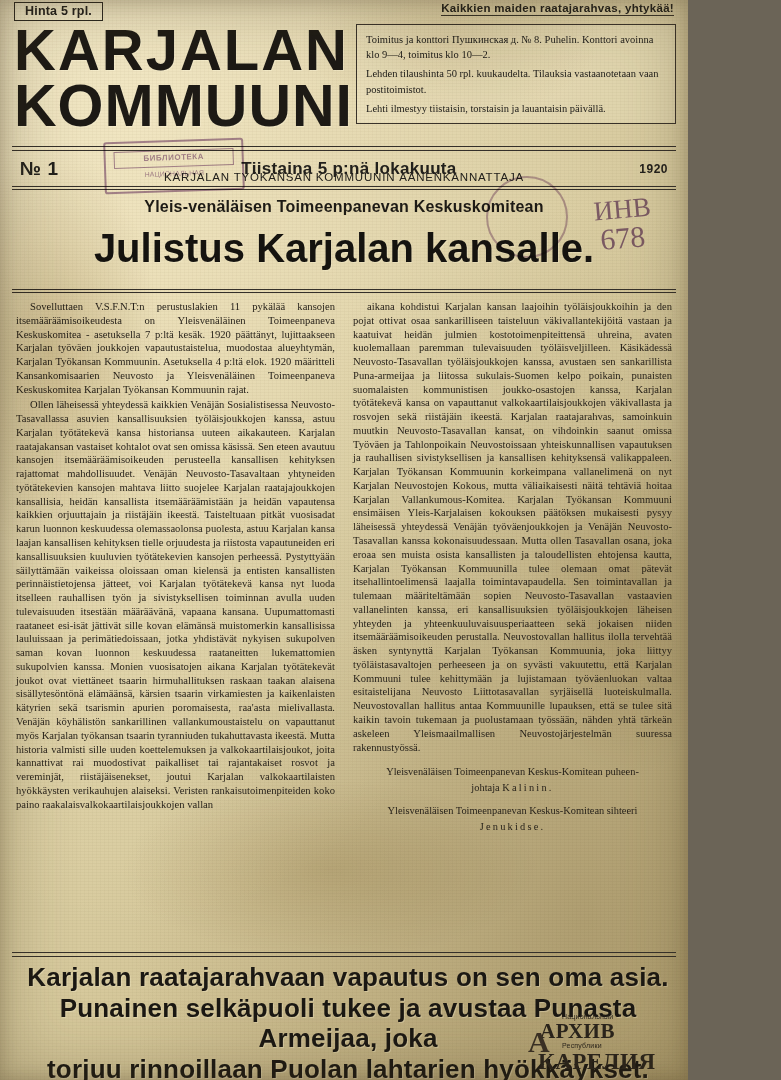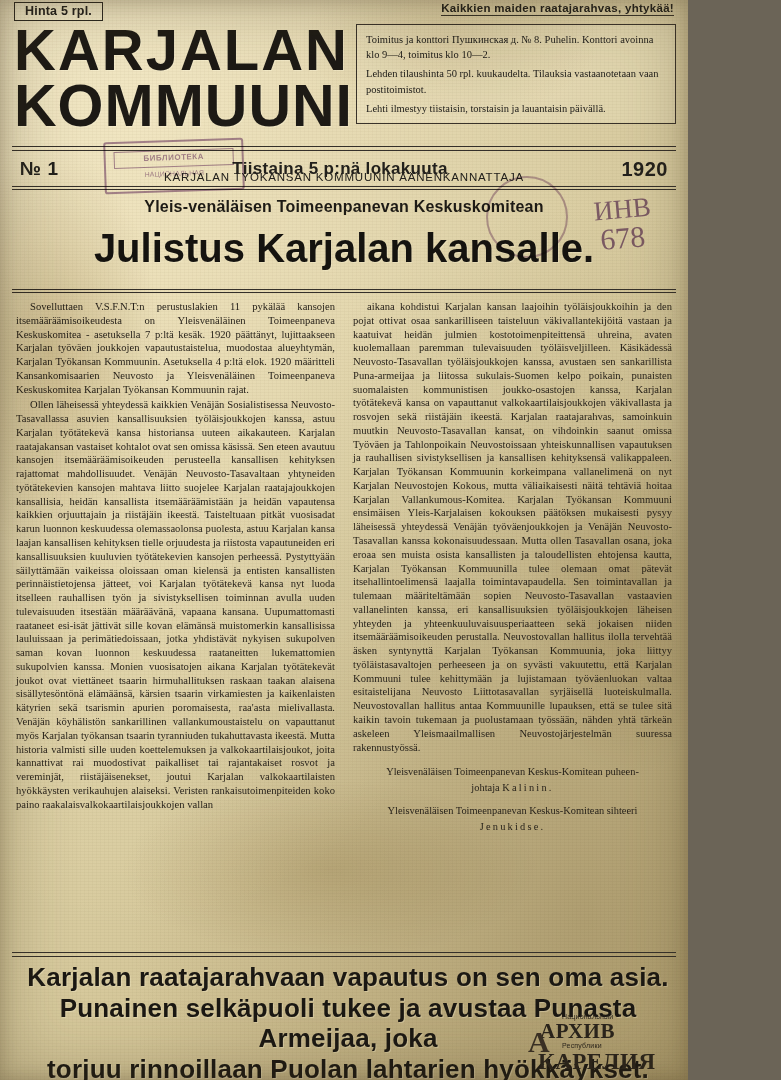--- a/index.html
+++ b/index.html
@@ -134,21 +134,21 @@
     height: 34px;
     display: flex;
     align-items: center;
     justify-content: space-between;
     padding: 0 8px;
     font-family: "Liberation Sans", sans-serif;
     font-weight: bold;
   }
   .issuebar .no { font-size: 19px; letter-spacing: 0.5px; }
   .issuebar .date { font-size: 17px; letter-spacing: 0.3px; }
-  .issuebar .year { font-size: 20px; letter-spacing: 0.5px; }
+  .issuebar .year { font-size: 12px; letter-spacing: 0.5px; }
 
   .kicker {
     position: absolute;
     left: 0; right: 0;
     top: 198px;
     text-align: center;
     font-family: "Liberation Sans", sans-serif;
     font-weight: bold;
     font-size: 16px;
     letter-spacing: 0.2px;

